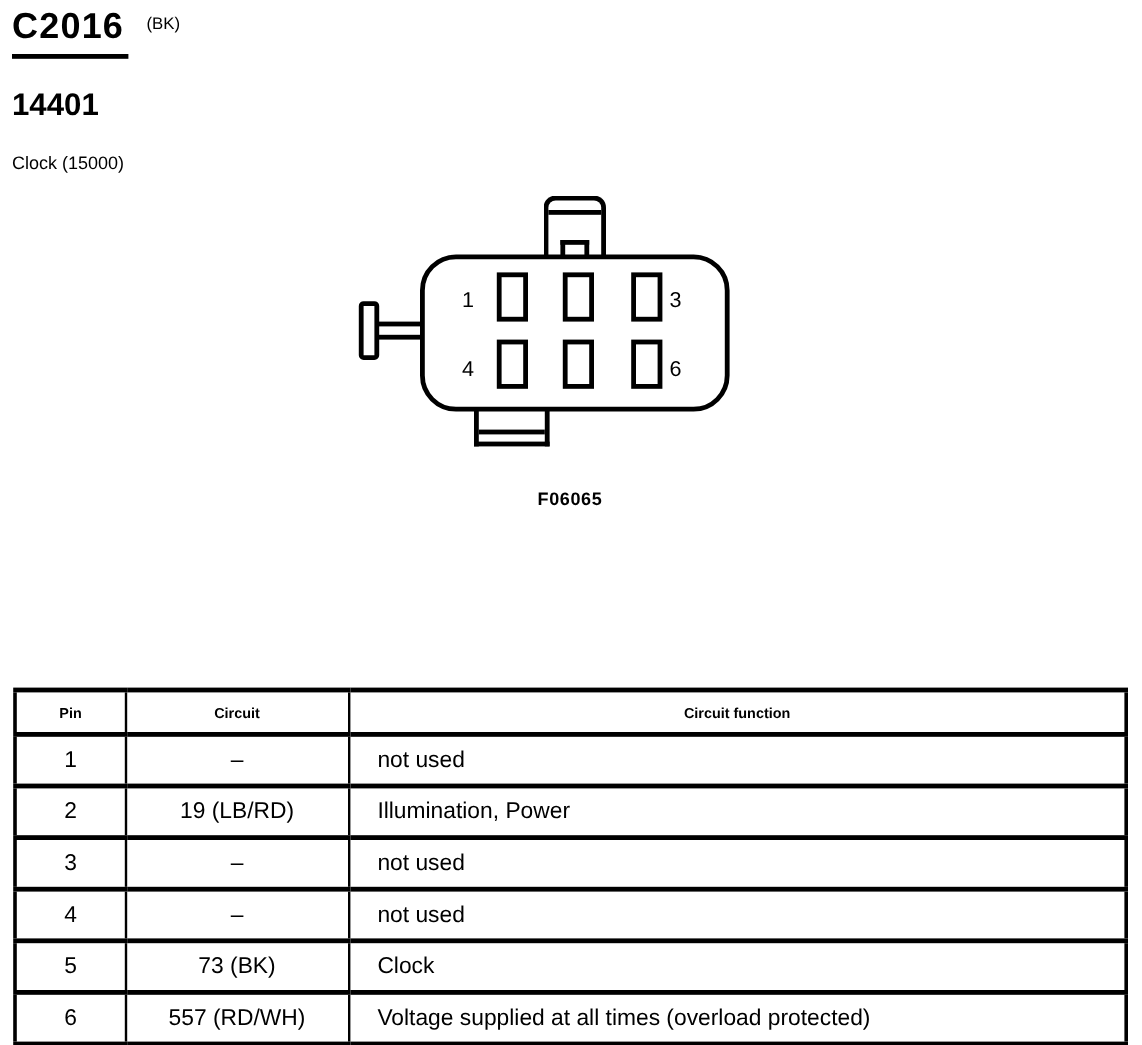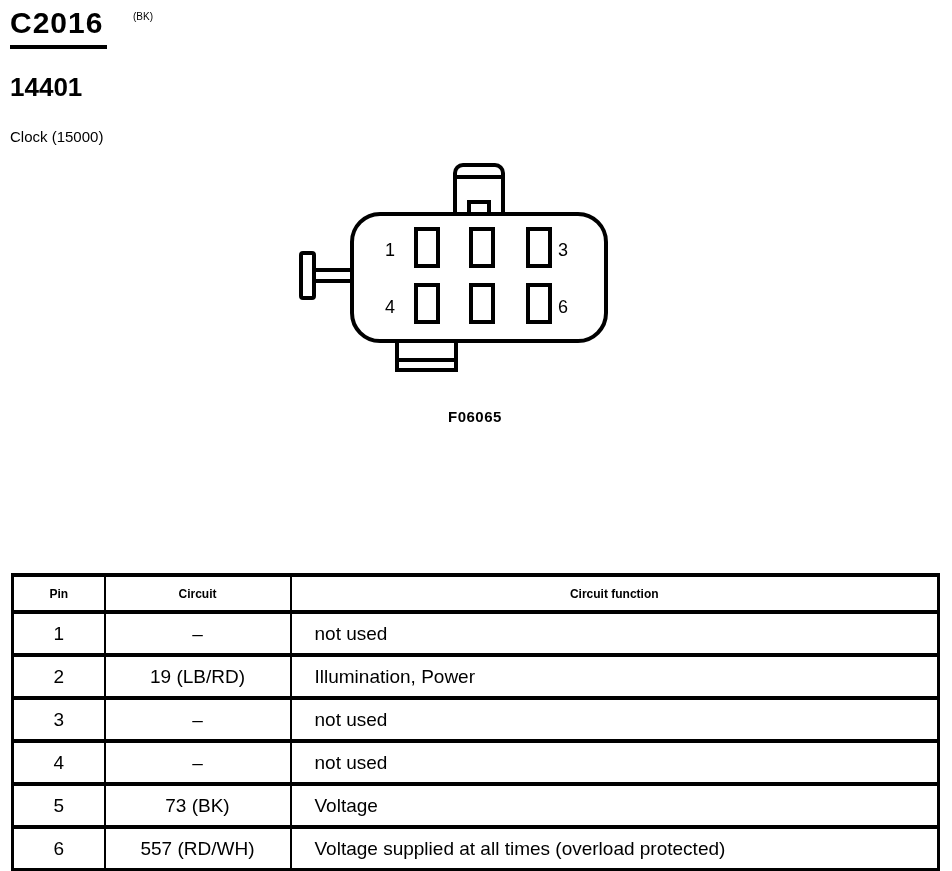--- a/index.html
+++ b/index.html
@@ -5,21 +5,21 @@
   html, body { margin:0; padding:0; background:#ffffff; }
   body { font-family:"Liberation Sans", sans-serif; color:#000; }
   .page { position:relative; width:952px; height:871px; background:#fff; overflow:hidden; }
 
   
   .connector-id {
     position:absolute; left:10px; top:6px;
     font-size:30px; font-weight:bold; letter-spacing:1px;
     border-bottom:4px solid #000; padding-bottom:5px; padding-right:4px;
   }
-  .color-code { position:absolute; left:133px; top:11px; font-size:10px; }
+  .color-code { position:absolute; left:122px; top:11px; font-size:14px; }
   .part-number { position:absolute; left:10px; top:72px; font-size:26px; font-weight:bold; }
   .component-name { position:absolute; left:10px; top:128px; font-size:15px; }
 
   
   .diagram { position:absolute; left:0; top:0; width:952px; height:450px; }
 
   .top-latch {
     position:absolute; left:453px; top:163px; width:52px; height:51px;
     box-sizing:border-box; border:4px solid #000; border-bottom:none;
     border-radius:10px 10px 0 0; background:#fff; z-index:1;
@@ -161,21 +161,21 @@
         <td class="cell-function">not used</td>
       </tr>
       <tr>
         <td class="cell-pin">4</td>
         <td class="cell-circuit">–</td>
         <td class="cell-function">not used</td>
       </tr>
       <tr>
         <td class="cell-pin">5</td>
         <td class="cell-circuit">73 (BK)</td>
-        <td class="cell-function">Voltage</td>
+        <td class="cell-function">Clock</td>
       </tr>
       <tr>
         <td class="cell-pin">6</td>
         <td class="cell-circuit">557 (RD/WH)</td>
         <td class="cell-function">Voltage supplied at all times (overload protected)</td>
       </tr>
     </tbody>
   </table>
 
 </div>

